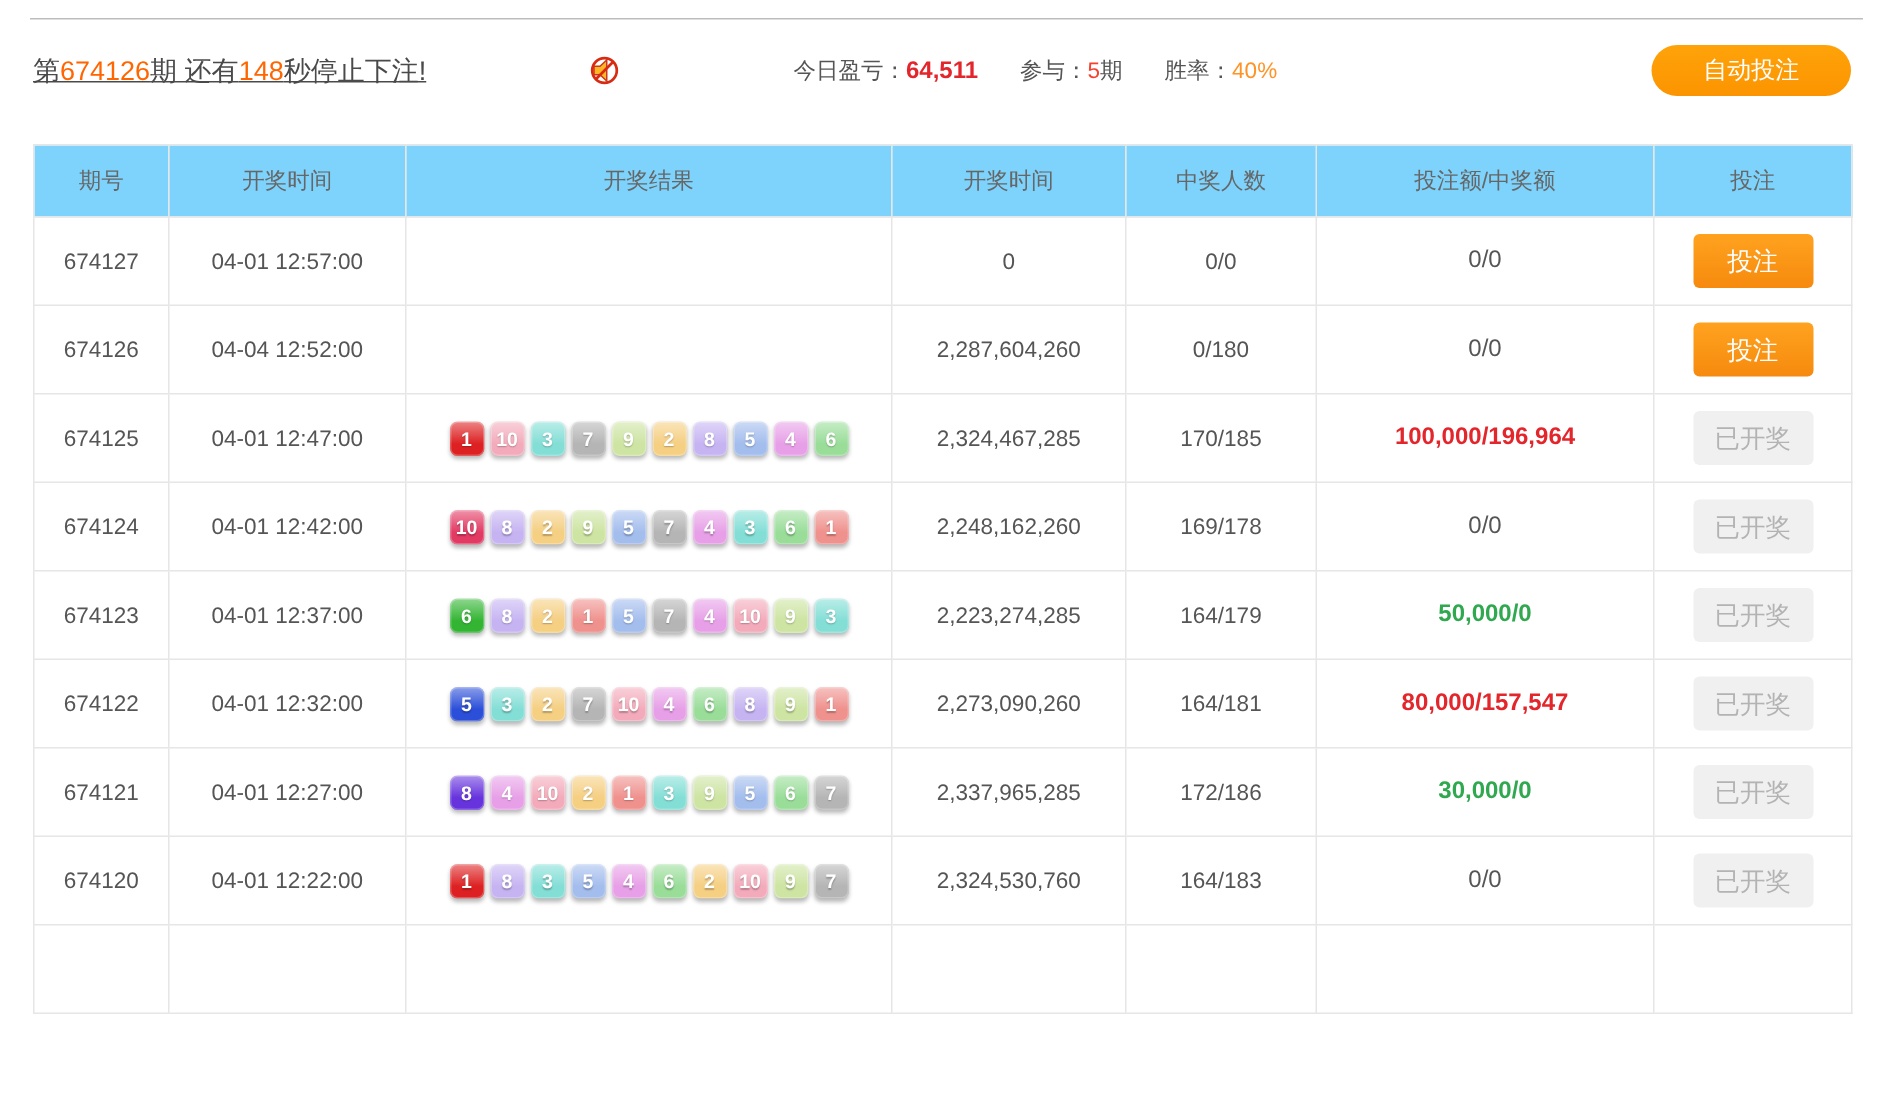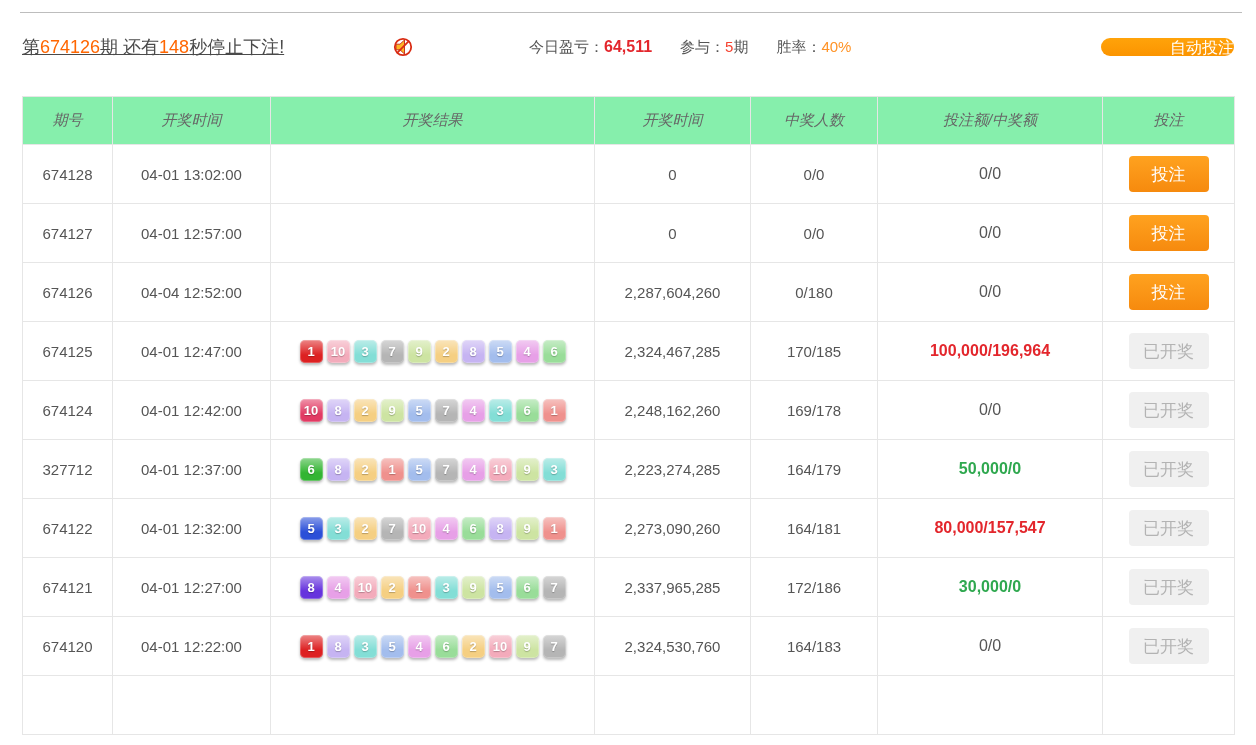--- a/index.html
+++ b/index.html
@@ -9,27 +9,27 @@
 
   .header-bar { display: flex; align-items: center; padding: 0 22px; margin-top: 24px; height: 46px; }
   .countdown { width: 371px; font-size: 18px; color: #4a4a4a; white-space: nowrap; text-decoration: underline; }
   .countdown .hl { color: #ff6600; }
   .speaker { width: 20px; height: 20px; flex: 0 0 auto; cursor: pointer; }
   .stats { display: flex; align-items: center; margin-left: 116px; font-size: 15px; color: #555; white-space: nowrap; }
   .stat-group { margin-right: 28px; }
   .stat-profit-value { color: #e3262c; font-weight: bold; font-size: 16px; }
   .stat-part-value { color: #f5412f; }
   .stat-rate-value { color: #ff9326; }
-  .auto-bet-btn { margin-left: auto; width: 133px; height: 18px; border: none; border-radius: 18px;
+  .auto-bet-btn { margin-left: auto; width: 133px; height: 34px; border: none; border-radius: 18px;
     background: linear-gradient(#ffa30a, #fb9400); color: #fff; font-size: 16px; cursor: pointer;
-    font-family: inherit; text-align: right; }
+    font-family: inherit; }
 
   table { border-collapse: collapse; margin: 26px 22px 0 22px; width: 1212px; table-layout: fixed; }
   th, td { border: 1px solid #e6e6e6; text-align: center; }
-  thead th { background: #86efac; height: 48px; font-weight: normal; color: #666; font-size: 15px; font-style: italic; }
+  thead th { background: #7dd3fc; height: 48px; font-weight: normal; color: #666; font-size: 15px; }
   tbody td { height: 59px; background: #fff; color: #555; font-size: 15px; }
   .balls-cell { white-space: nowrap; }
   .ball { display: inline-flex; width: 23px; height: 23px; margin: 0 2px; border-radius: 5px;
     align-items: center; justify-content: center; color: #fff; font-weight: bold; font-size: 13px;
     box-shadow: 0 2px 3px rgba(0,0,0,.28), inset 0 0 0 1px rgba(255,255,255,.25);
     text-shadow: 0 1px 1px rgba(0,0,0,.25); }
   .bet-win { font-size: 16px; }
   .bet-win.red { color: #e3262c; font-weight: bold; }
   .bet-win.green { color: #2fa84f; font-weight: bold; }
   .action-btn { width: 80px; height: 36px; border: none; border-radius: 4px; font-size: 17px; font-family: inherit; }
@@ -74,29 +74,20 @@
       <th>开奖时间</th>
       <th>开奖结果</th>
       <th>开奖时间</th>
       <th>中奖人数</th>
       <th>投注额/中奖额</th>
       <th>投注</th>
     </tr>
   </thead>
   <tbody>
 
-  <tr>
-    <td>674128</td>
-    <td>04-01 13:02:00</td>
-    <td class="balls-cell"></td>
-    <td>0</td>
-    <td>0/0</td>
-    <td><span class="bet-win">0/0</span></td>
-    <td><button class="action-btn bet">投注</button></td>
-  </tr>
 
   <tr>
     <td>674127</td>
     <td>04-01 12:57:00</td>
     <td class="balls-cell"></td>
     <td>0</td>
     <td>0/0</td>
     <td><span class="bet-win">0/0</span></td>
     <td><button class="action-btn bet">投注</button></td>
   </tr>
@@ -125,21 +116,21 @@
     <td>674124</td>
     <td>04-01 12:42:00</td>
     <td class="balls-cell"><span class="ball" style="background-color: rgb(226, 58, 99); background-image: linear-gradient(rgba(255, 255, 255, 0.45), rgba(255, 255, 255, 0) 65%);">10</span><span class="ball" style="background-color: rgb(198, 180, 242); background-image: linear-gradient(rgba(255, 255, 255, 0.45), rgba(255, 255, 255, 0) 65%);">8</span><span class="ball" style="background-color: rgb(245, 207, 130); background-image: linear-gradient(rgba(255, 255, 255, 0.45), rgba(255, 255, 255, 0) 65%);">2</span><span class="ball" style="background-color: rgb(205, 228, 162); background-image: linear-gradient(rgba(255, 255, 255, 0.45), rgba(255, 255, 255, 0) 65%);">9</span><span class="ball" style="background-color: rgb(163, 189, 237); background-image: linear-gradient(rgba(255, 255, 255, 0.45), rgba(255, 255, 255, 0) 65%);">5</span><span class="ball" style="background-color: rgb(181, 181, 181); background-image: linear-gradient(rgba(255, 255, 255, 0.45), rgba(255, 255, 255, 0) 65%);">7</span><span class="ball" style="background-color: rgb(231, 160, 231); background-image: linear-gradient(rgba(255, 255, 255, 0.45), rgba(255, 255, 255, 0) 65%);">4</span><span class="ball" style="background-color: rgb(131, 222, 214); background-image: linear-gradient(rgba(255, 255, 255, 0.45), rgba(255, 255, 255, 0) 65%);">3</span><span class="ball" style="background-color: rgb(153, 221, 153); background-image: linear-gradient(rgba(255, 255, 255, 0.45), rgba(255, 255, 255, 0) 65%);">6</span><span class="ball" style="background-color: rgb(239, 145, 141); background-image: linear-gradient(rgba(255, 255, 255, 0.45), rgba(255, 255, 255, 0) 65%);">1</span></td>
     <td>2,248,162,260</td>
     <td>169/178</td>
     <td><span class="bet-win">0/0</span></td>
     <td><button class="action-btn drawn">已开奖</button></td>
   </tr>
 
   <tr>
-    <td>327712</td>
+    <td>674123</td>
     <td>04-01 12:37:00</td>
     <td class="balls-cell"><span class="ball" style="background-color: rgb(51, 181, 51); background-image: linear-gradient(rgba(255, 255, 255, 0.45), rgba(255, 255, 255, 0) 65%);">6</span><span class="ball" style="background-color: rgb(198, 180, 242); background-image: linear-gradient(rgba(255, 255, 255, 0.45), rgba(255, 255, 255, 0) 65%);">8</span><span class="ball" style="background-color: rgb(245, 207, 130); background-image: linear-gradient(rgba(255, 255, 255, 0.45), rgba(255, 255, 255, 0) 65%);">2</span><span class="ball" style="background-color: rgb(239, 145, 141); background-image: linear-gradient(rgba(255, 255, 255, 0.45), rgba(255, 255, 255, 0) 65%);">1</span><span class="ball" style="background-color: rgb(163, 189, 237); background-image: linear-gradient(rgba(255, 255, 255, 0.45), rgba(255, 255, 255, 0) 65%);">5</span><span class="ball" style="background-color: rgb(181, 181, 181); background-image: linear-gradient(rgba(255, 255, 255, 0.45), rgba(255, 255, 255, 0) 65%);">7</span><span class="ball" style="background-color: rgb(231, 160, 231); background-image: linear-gradient(rgba(255, 255, 255, 0.45), rgba(255, 255, 255, 0) 65%);">4</span><span class="ball" style="background-color: rgb(243, 171, 187); background-image: linear-gradient(rgba(255, 255, 255, 0.45), rgba(255, 255, 255, 0) 65%);">10</span><span class="ball" style="background-color: rgb(205, 228, 162); background-image: linear-gradient(rgba(255, 255, 255, 0.45), rgba(255, 255, 255, 0) 65%);">9</span><span class="ball" style="background-color: rgb(131, 222, 214); background-image: linear-gradient(rgba(255, 255, 255, 0.45), rgba(255, 255, 255, 0) 65%);">3</span></td>
     <td>2,223,274,285</td>
     <td>164/179</td>
     <td><span class="bet-win green">50,000/0</span></td>
     <td><button class="action-btn drawn">已开奖</button></td>
   </tr>
 
   <tr>
     <td>674122</td>

